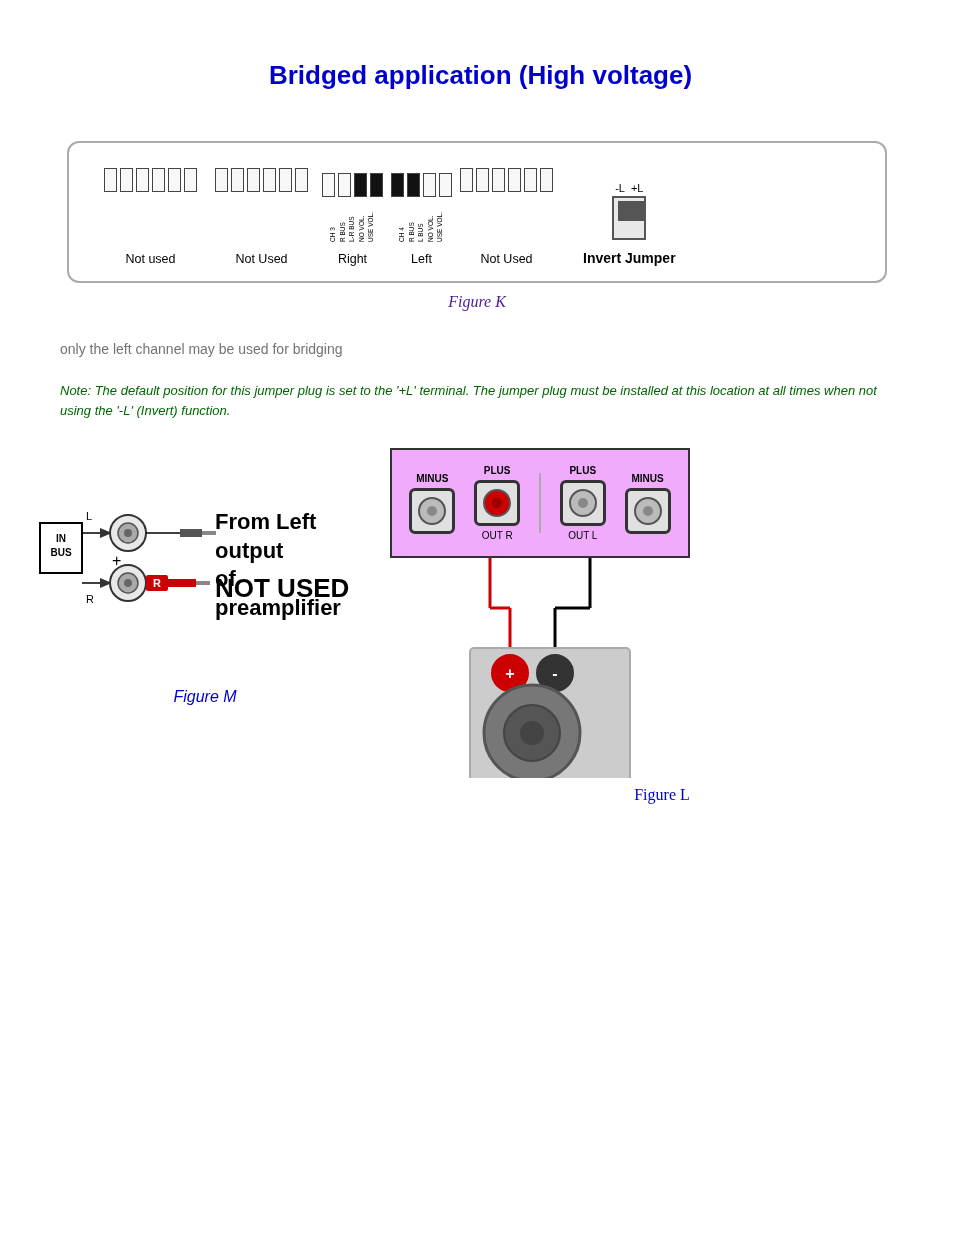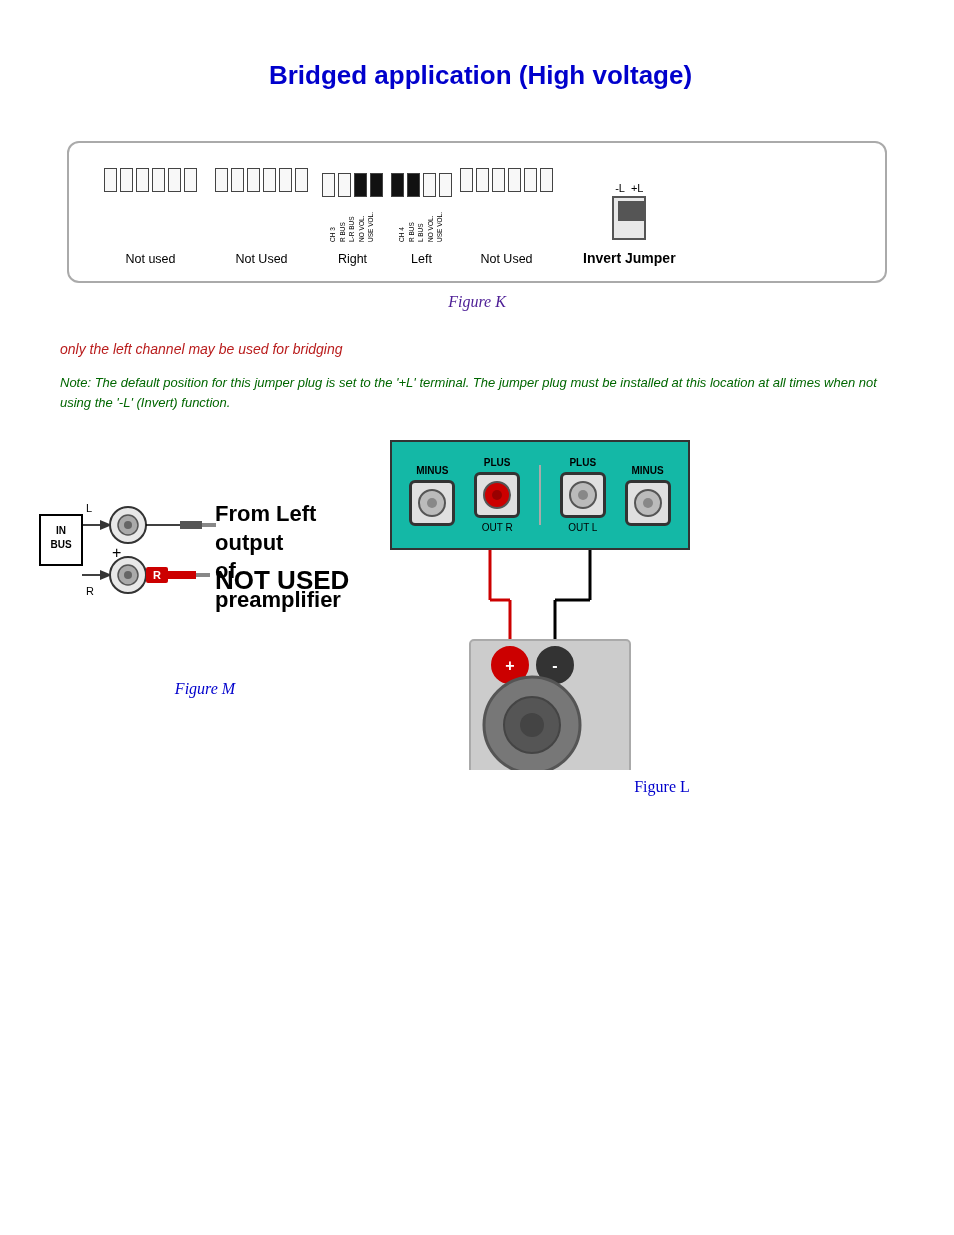--- a/index.html
+++ b/index.html
@@ -36,40 +36,39 @@
       text-align: center;
       font-style: italic;
       font-size: 16px;
       color: #4c1d95;
       margin-top: 8px;
       font-family: 'Times New Roman', serif;
     }
 
     
     .red-notice {
-      color: #b91c1c;
-      font-style: italic;
+      color: #737373;
       font-size: 14px;
-      margin: 30px 0 16px 60px;
+      margin: 30px 0 24px 60px;
     }
 
     .green-note {
       color: #006600;
       font-style: italic;
       font-size: 13px;
       margin: 0 60px 28px 60px;
       line-height: 1.5;
     }
 
     
     .terminal-board {
       width: 300px;
       height: 110px;
       border: 2px solid #333;
-      background: #14b8a6;
+      background: #f0abfc;
       display: flex;
       align-items: center;
       justify-content: space-around;
       padding: 8px;
       position: relative;
     }
 
     .terminal-group {
       display: flex;
       flex-direction: column;
@@ -130,21 +129,21 @@
     .terminal-divider {
       width: 2px;
       height: 60px;
       background: #aaa;
     }
 
     .figure-m-caption {
       text-align: center;
       font-style: italic;
       font-size: 16px;
-      font-family: Liberation Serif, serif;
+      font-family: Liberation Sans, sans-serif;
       color: #0000cc;
       margin-top: 10px;
     }
 
     .figure-l-caption {
       text-align: center;
       font-size: 16px;
       font-family: 'Times New Roman', serif;
       color: #0000cc;
       margin-top: 8px;

